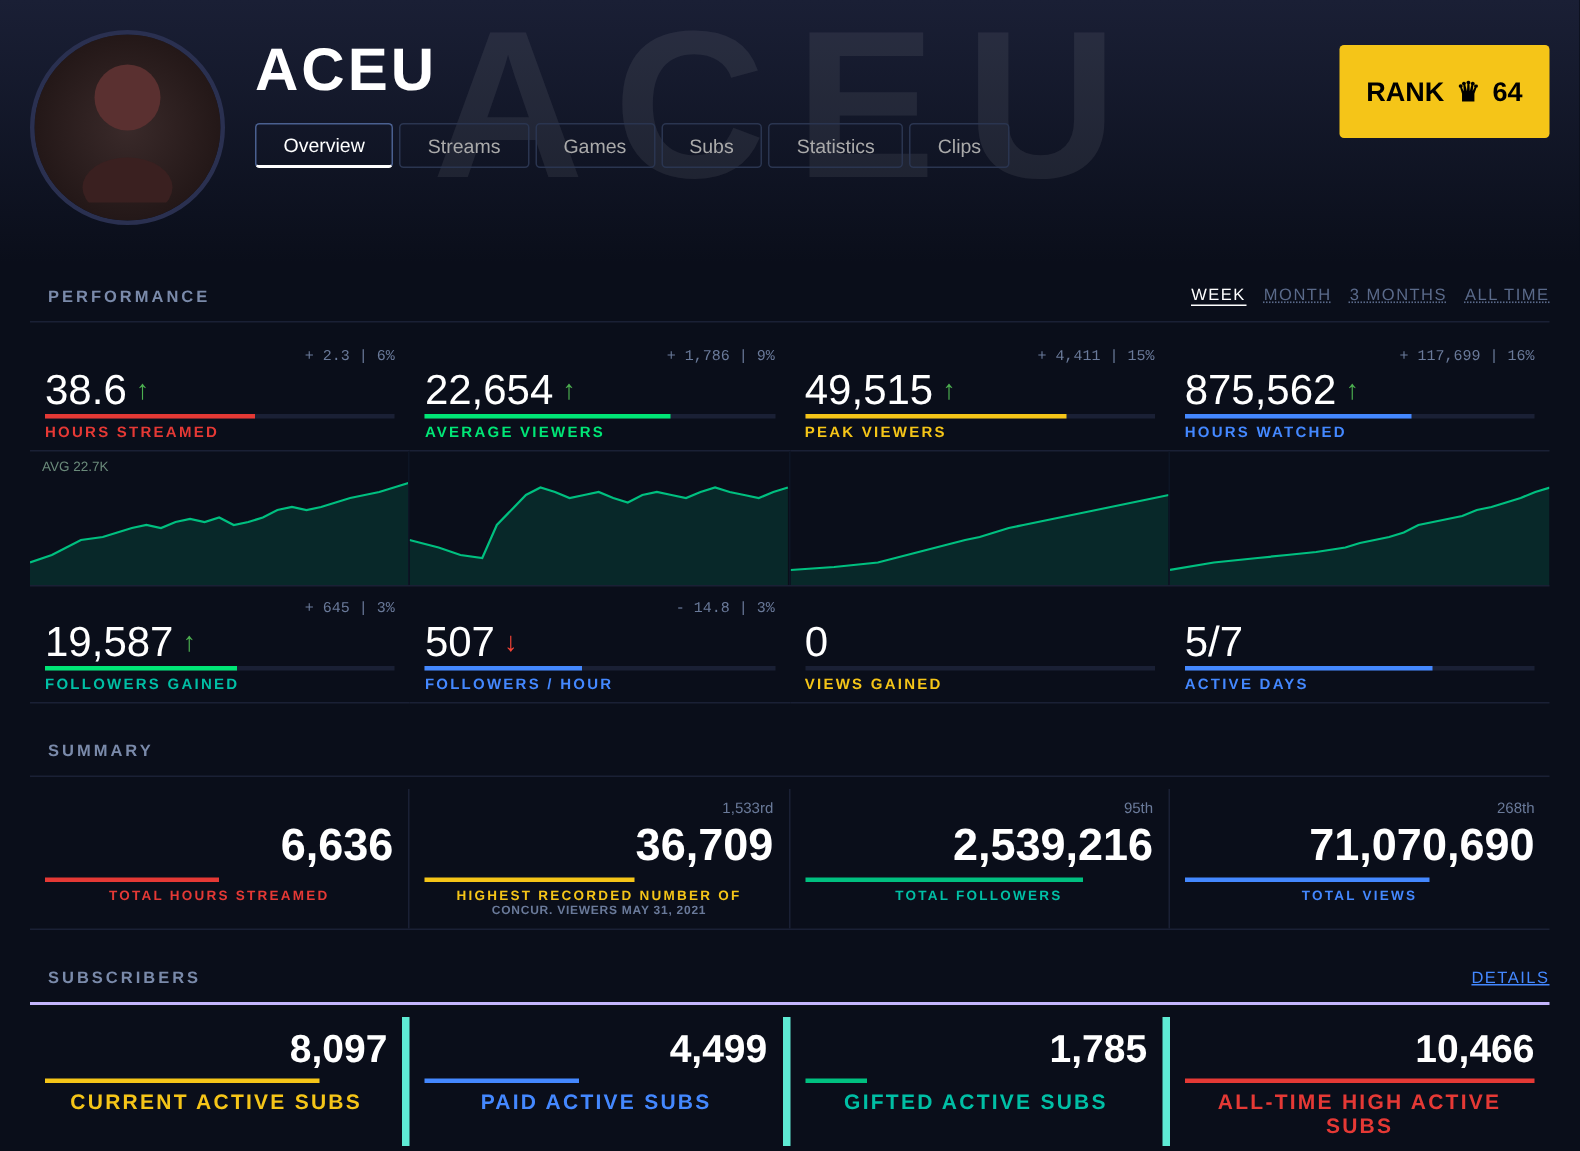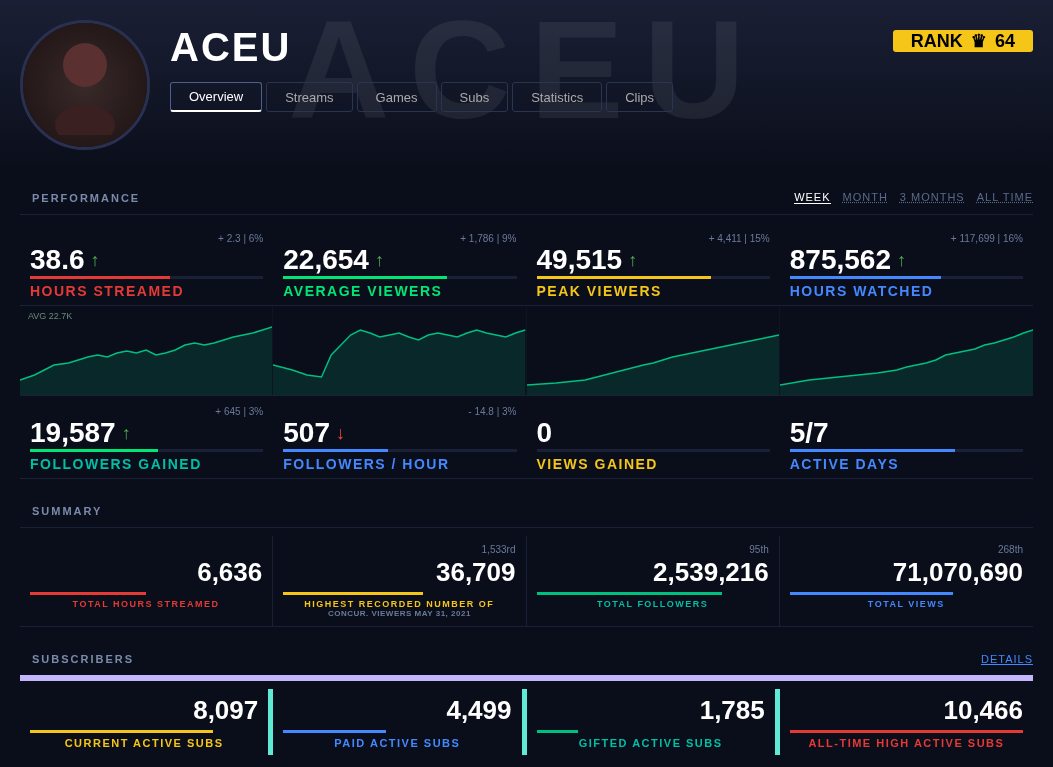--- a/index.html
+++ b/index.html
@@ -83,21 +83,21 @@
       color: #fff;
       border-bottom: 2px solid #fff;
     }
     .rank-badge {
       position: absolute;
       top: 30px; right: 20px;
       background: #f5c518;
       color: #000;
       font-weight: 700;
       font-size: 18px;
-      padding: 0 18px;
+      padding: 20px 18px;
       display: flex;
       align-items: center;
       gap: 8px;
       border-radius: 3px;
     }
     .crown-icon { font-size: 18px; }
 
     .main-content {
       padding: 0 20px;
     }
@@ -145,31 +145,32 @@
     }
     .metric-cell {
       padding: 10px 10px 6px 10px;
       border-bottom: 1px solid #1a2035;
       position: relative;
     }
     .metric-change {
       font-size: 10px;
       color: #6a7a9a;
       text-align: right;
+      font-family: Liberation Mono, monospace;
     }
     .metric-value {
       font-size: 28px;
-      font-weight: 700;
+      font-weight: 400;
       color: #fff;
       display: flex;
       align-items: center;
       gap: 6px;
     }
     .metric-label {
-      font-size: 14px;
+      font-size: 10px;
       font-weight: 700;
       letter-spacing: 1.5px;
       text-transform: uppercase;
       margin-top: 2px;
     }
     .label-red { color: #e53935; }
     .label-green { color: #00e676; }
     .label-yellow { color: #f5c518; }
     .label-blue { color: #4488ff; }
     .label-teal { color: #00bfa5; }
@@ -226,21 +227,21 @@
       padding: 8px 10px;
       border-right: 1px solid #1a2035;
     }
     .summary-cell:last-child { border-right: none; }
     .summary-rank {
       font-size: 10px;
       color: #6a7a9a;
       text-align: right;
     }
     .summary-value {
-      font-size: 26px;
+      font-size: 30px;
       font-weight: 700;
       color: #fff;
       text-align: right;
       margin-top: 2px;
     }
     .summary-bar {
       width: 100%;
       height: 3px;
       margin: 4px 0;
     }
@@ -259,21 +260,21 @@
       text-transform: uppercase;
       font-weight: bold;
     }
 
     
     .subs-header {
       display: flex;
       justify-content: space-between;
       align-items: center;
       padding: 16px 0 10px;
-      border-bottom: 6px solid #c4b5fd;
+      border-bottom: 2px solid #c4b5fd;
     }
     .details-link {
       font-size: 11px;
       color: #4488ff;
       text-decoration: underline;
       cursor: pointer;
       letter-spacing: 1px;
       text-transform: uppercase;
     }
     .subs-grid {
@@ -291,21 +292,21 @@
       font-weight: 700;
       color: #fff;
       text-align: right;
     }
     .subs-bar {
       width: 100%;
       height: 3px;
       margin: 4px 0;
     }
     .subs-label {
-      font-size: 11px;
+      font-size: 14px;
       font-weight: 700;
       letter-spacing: 1.5px;
       text-transform: uppercase;
       text-align: center;
     }
 
     svg.sparkline {
       position: absolute;
       bottom: 0; left: 0;
       width: 100%;

